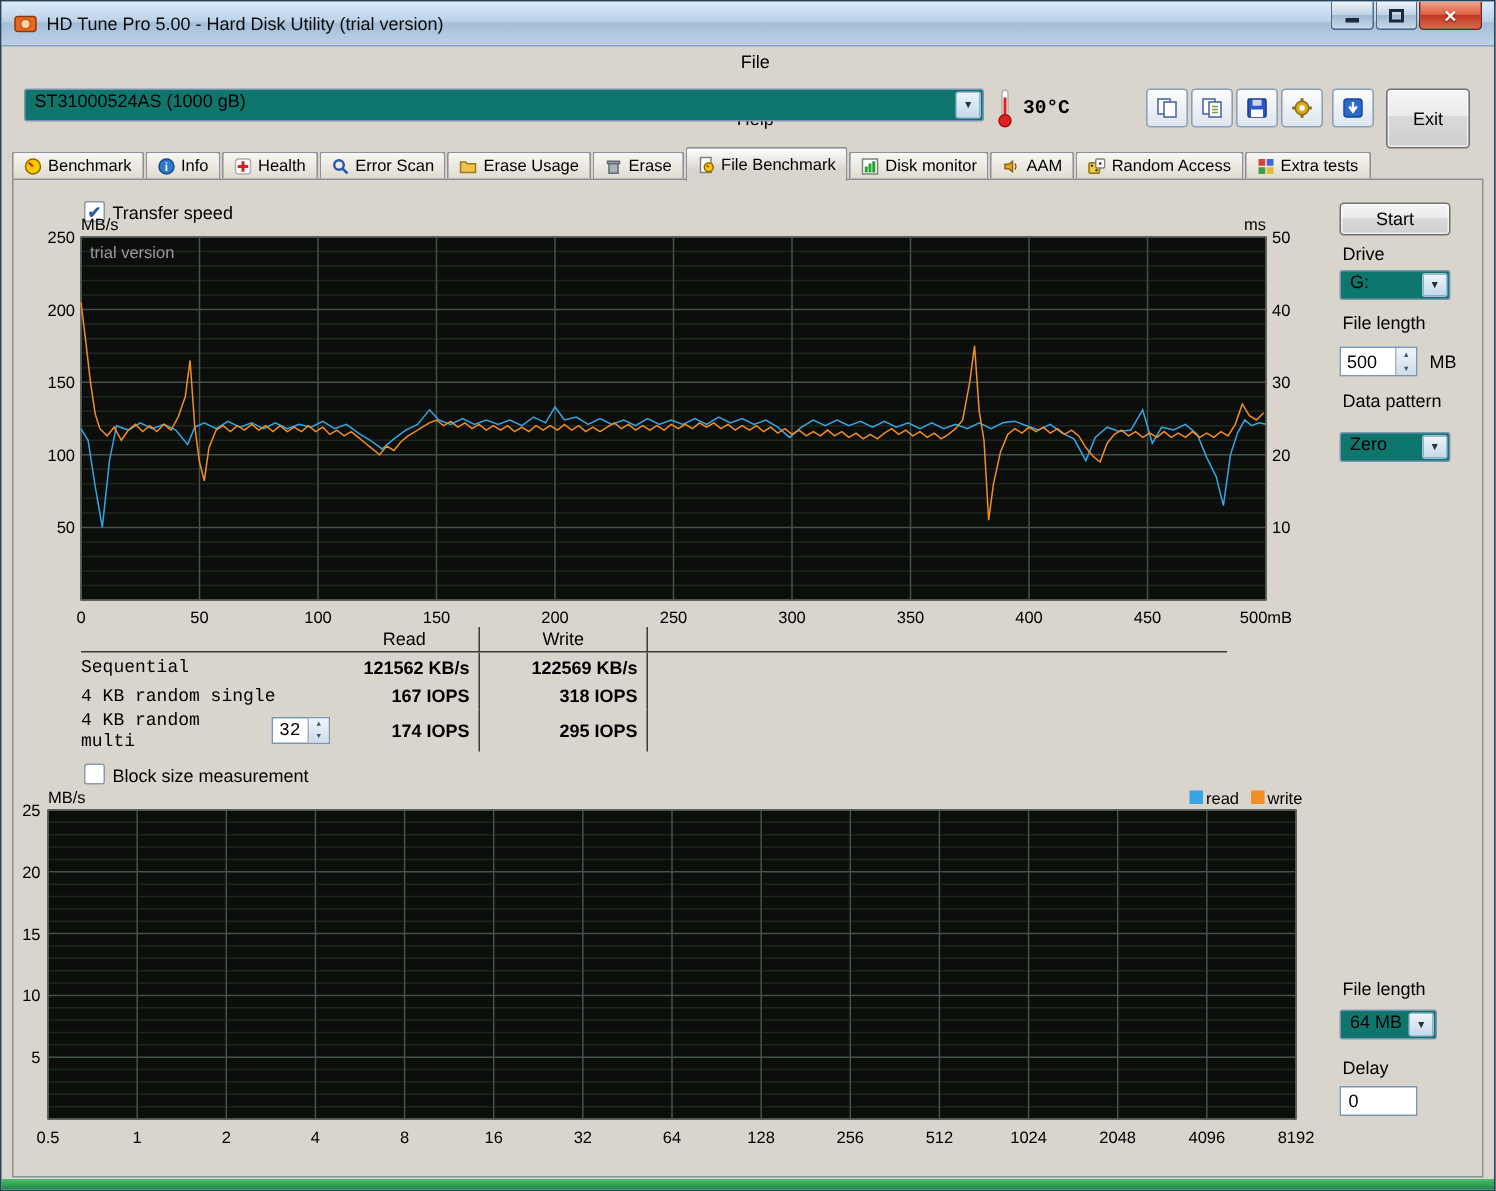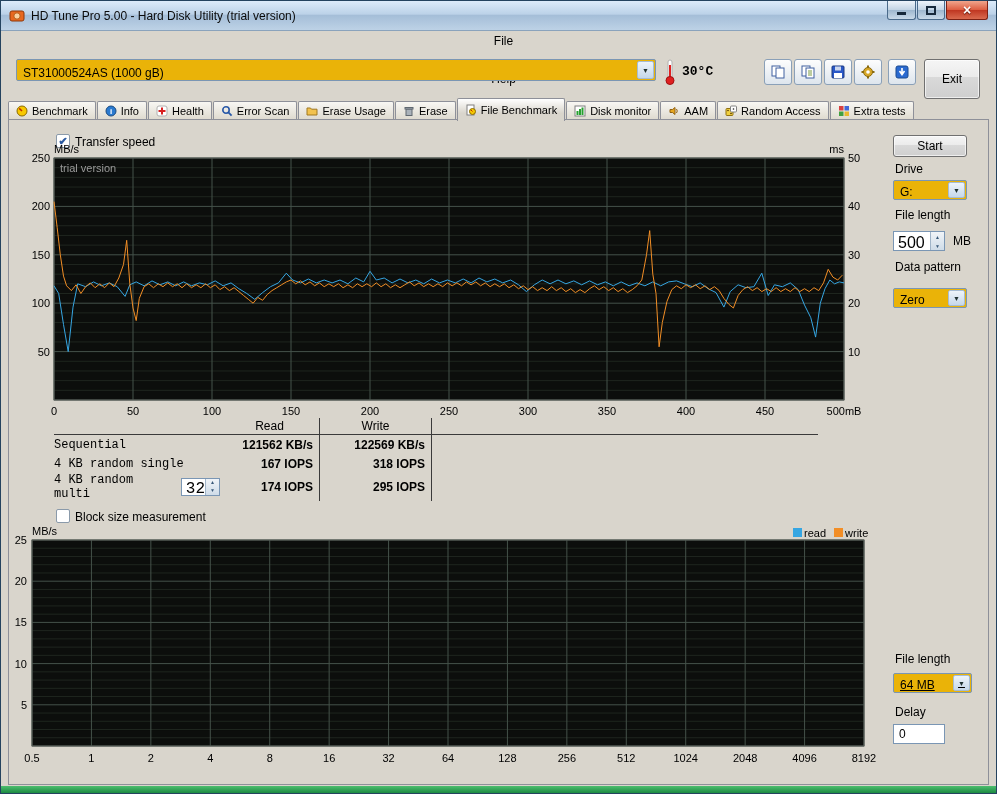--- a/index.html
+++ b/index.html
@@ -21,22 +21,22 @@
     background:linear-gradient(#f0a58c,#dd5f43 48%,#c03722 52%,#d96a4f); }
   .glyph-min { width:9px; height:3px; background:#17293b; margin-top:7px; }
   .glyph-max { width:10px; height:9px; border:2px solid #17293b; }
   .glyph-close { color:#fff; font-size:14px; font-weight:bold; line-height:16px; text-shadow:0 1px 1px #5e1408; }
 
   
   .menubar { position:absolute; top:31px; left:1px; right:1px; height:21px;
     display:flex; align-items:center; padding-left:10px; gap:20px;flex-direction:column; }
   .menu-item { padding:2px 4px; }
   .toolbar { position:absolute; top:52px; left:1px; right:1px; height:42px; }
-  .combo { position:absolute; background:#eab308; border:1px solid #7a96b4; border-radius:2px;
-    display:flex; align-items:flex-end; height:22px; }
+  .combo { position:absolute; background:#0f766e; border:1px solid #7a96b4; border-radius:2px;
+    display:flex; align-items:flex-start; height:22px; }
   .combo .cval { flex:1; padding-left:6px; white-space:nowrap; overflow:hidden; font-size:12px; }
   .combo .carrow { width:17px; align-self:stretch; margin:1px; border:1px solid #a6bcd4; border-radius:2px;
     background:linear-gradient(#eef4fa,#c6d8ea); display:flex; align-items:center; justify-content:center;
     font-size:7px; color:#233; }
   .tbtn { position:absolute; top:6px; width:28px; height:26px; border:1px solid #8aa0b8; border-radius:3px;
     background:linear-gradient(#fdfdfd,#dde5ed); display:flex; align-items:center; justify-content:center; }
   .btn { background:linear-gradient(#f5f5f5,#ebebeb 45%,#d9d9d9 46%,#cfcfcf);
     border:1px solid #707070; border-radius:3px; box-shadow:inset 0 0 0 1px rgba(255,255,255,.65);
     display:flex; align-items:center; justify-content:center; font-size:12px; }
   .temp-text { position:absolute; left:680px; top:11px; font-weight:bold; font-size:13px;font-family:Liberation Mono, monospace; }
@@ -55,21 +55,21 @@
   .bottom-strip { position:absolute; left:0; right:0; bottom:0; height:7px;
     background:linear-gradient(#4cbe6e,#1d8a42); }
 
   
   .checkbox { position:absolute; width:14px; height:14px; background:#fff; border:1px solid #8a9aaa;
     border-radius:2px; display:flex; align-items:center; justify-content:center;
     font-size:11px; color:#2c5aa0; font-weight:bold; }
   .cb-label { position:absolute; font-size:12px; }
   .side-label { position:absolute; font-size:12px; }
   .spinbox { position:absolute; height:20px; background:#fff; border:1px solid #7a96b4; display:flex; }
-  .spin-val { flex:1; font-size:16px; padding:2px 0 0 4px; }
+  .spin-val { flex:1; font-size:12px; padding:2px 0 0 4px; }
   .spin-btns { width:14px; border-left:1px solid #a0b4c8; display:flex; flex-direction:column;
     background:linear-gradient(#f0f4f8,#cfdce8); }
   .spin-btns span { flex:1; font-size:5px; color:#3a5a7a; display:flex; align-items:center; justify-content:center; }
   .inputbox { position:absolute; height:20px; background:#fff; border:1px solid #7a96b4;
     font-size:12px; padding:2px 0 0 5px; }
 
   
   .results { position:absolute; left:52px; top:416px; width:764px; }
   .res-header { display:grid; grid-template-columns:166px 100px 112px 1fr; height:17px;
     border-bottom:1px solid #3a3a3a; align-items:center; font-size:12px; }
@@ -509,21 +509,21 @@
         <text x="497.42857142857144" y="238" font-size="11" fill="#000" text-anchor="middle">128</text>
         <text x="556.8571428571429" y="238" font-size="11" fill="#000" text-anchor="middle">256</text>
         <text x="616.2857142857143" y="238" font-size="11" fill="#000" text-anchor="middle">512</text>
         <text x="675.7142857142858" y="238" font-size="11" fill="#000" text-anchor="middle">1024</text>
         <text x="735.1428571428571" y="238" font-size="11" fill="#000" text-anchor="middle">2048</text>
         <text x="794.5714285714286" y="238" font-size="11" fill="#000" text-anchor="middle">4096</text>
         <text x="854" y="238" font-size="11" fill="#000" text-anchor="middle">8192</text>
       </svg>
 
     <span class="side-label" style="left:886px; top:532px;">File length</span>
-    <div class="combo" style="left:884px; top:553px; width:79px; height:20px;text-decoration:underline;">
+    <div class="combo" style="left:884px; top:553px; width:65px; height:20px;">
       <span class="cval">64 MB</span>
       <span class="carrow">▼</span>
     </div>
     <span class="side-label" style="left:886px; top:585px;">Delay</span>
     <div class="inputbox" style="left:884px; top:604px; width:52px;">0</div>
 
   </div>
 
   <div class="bottom-strip"></div>
 </div>

